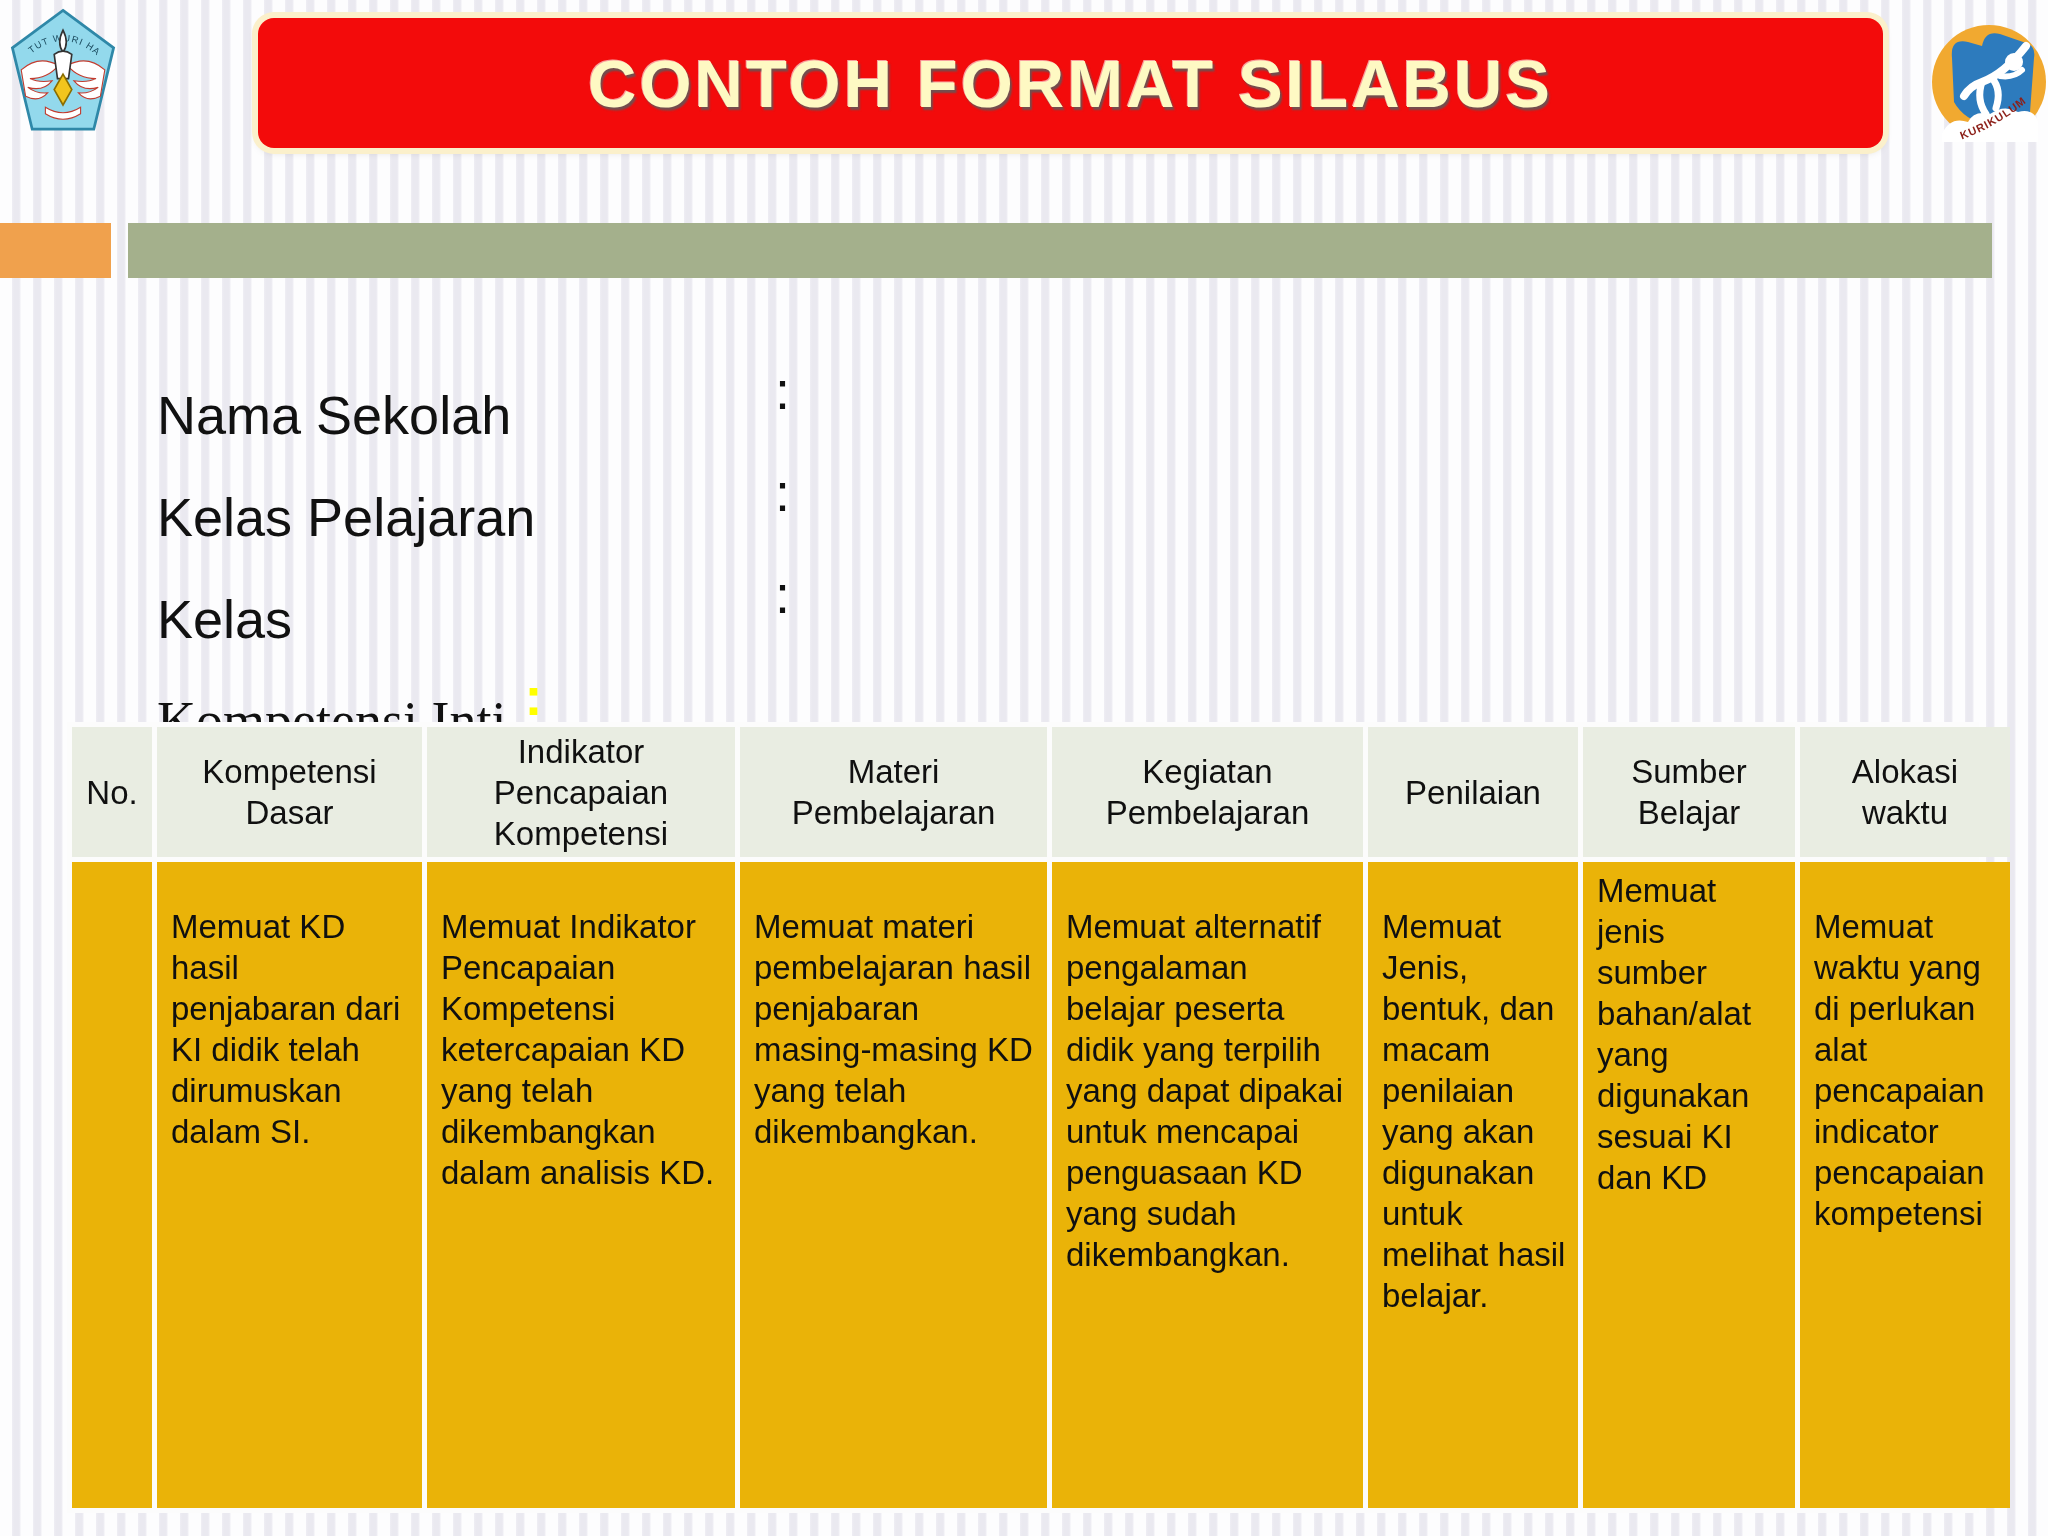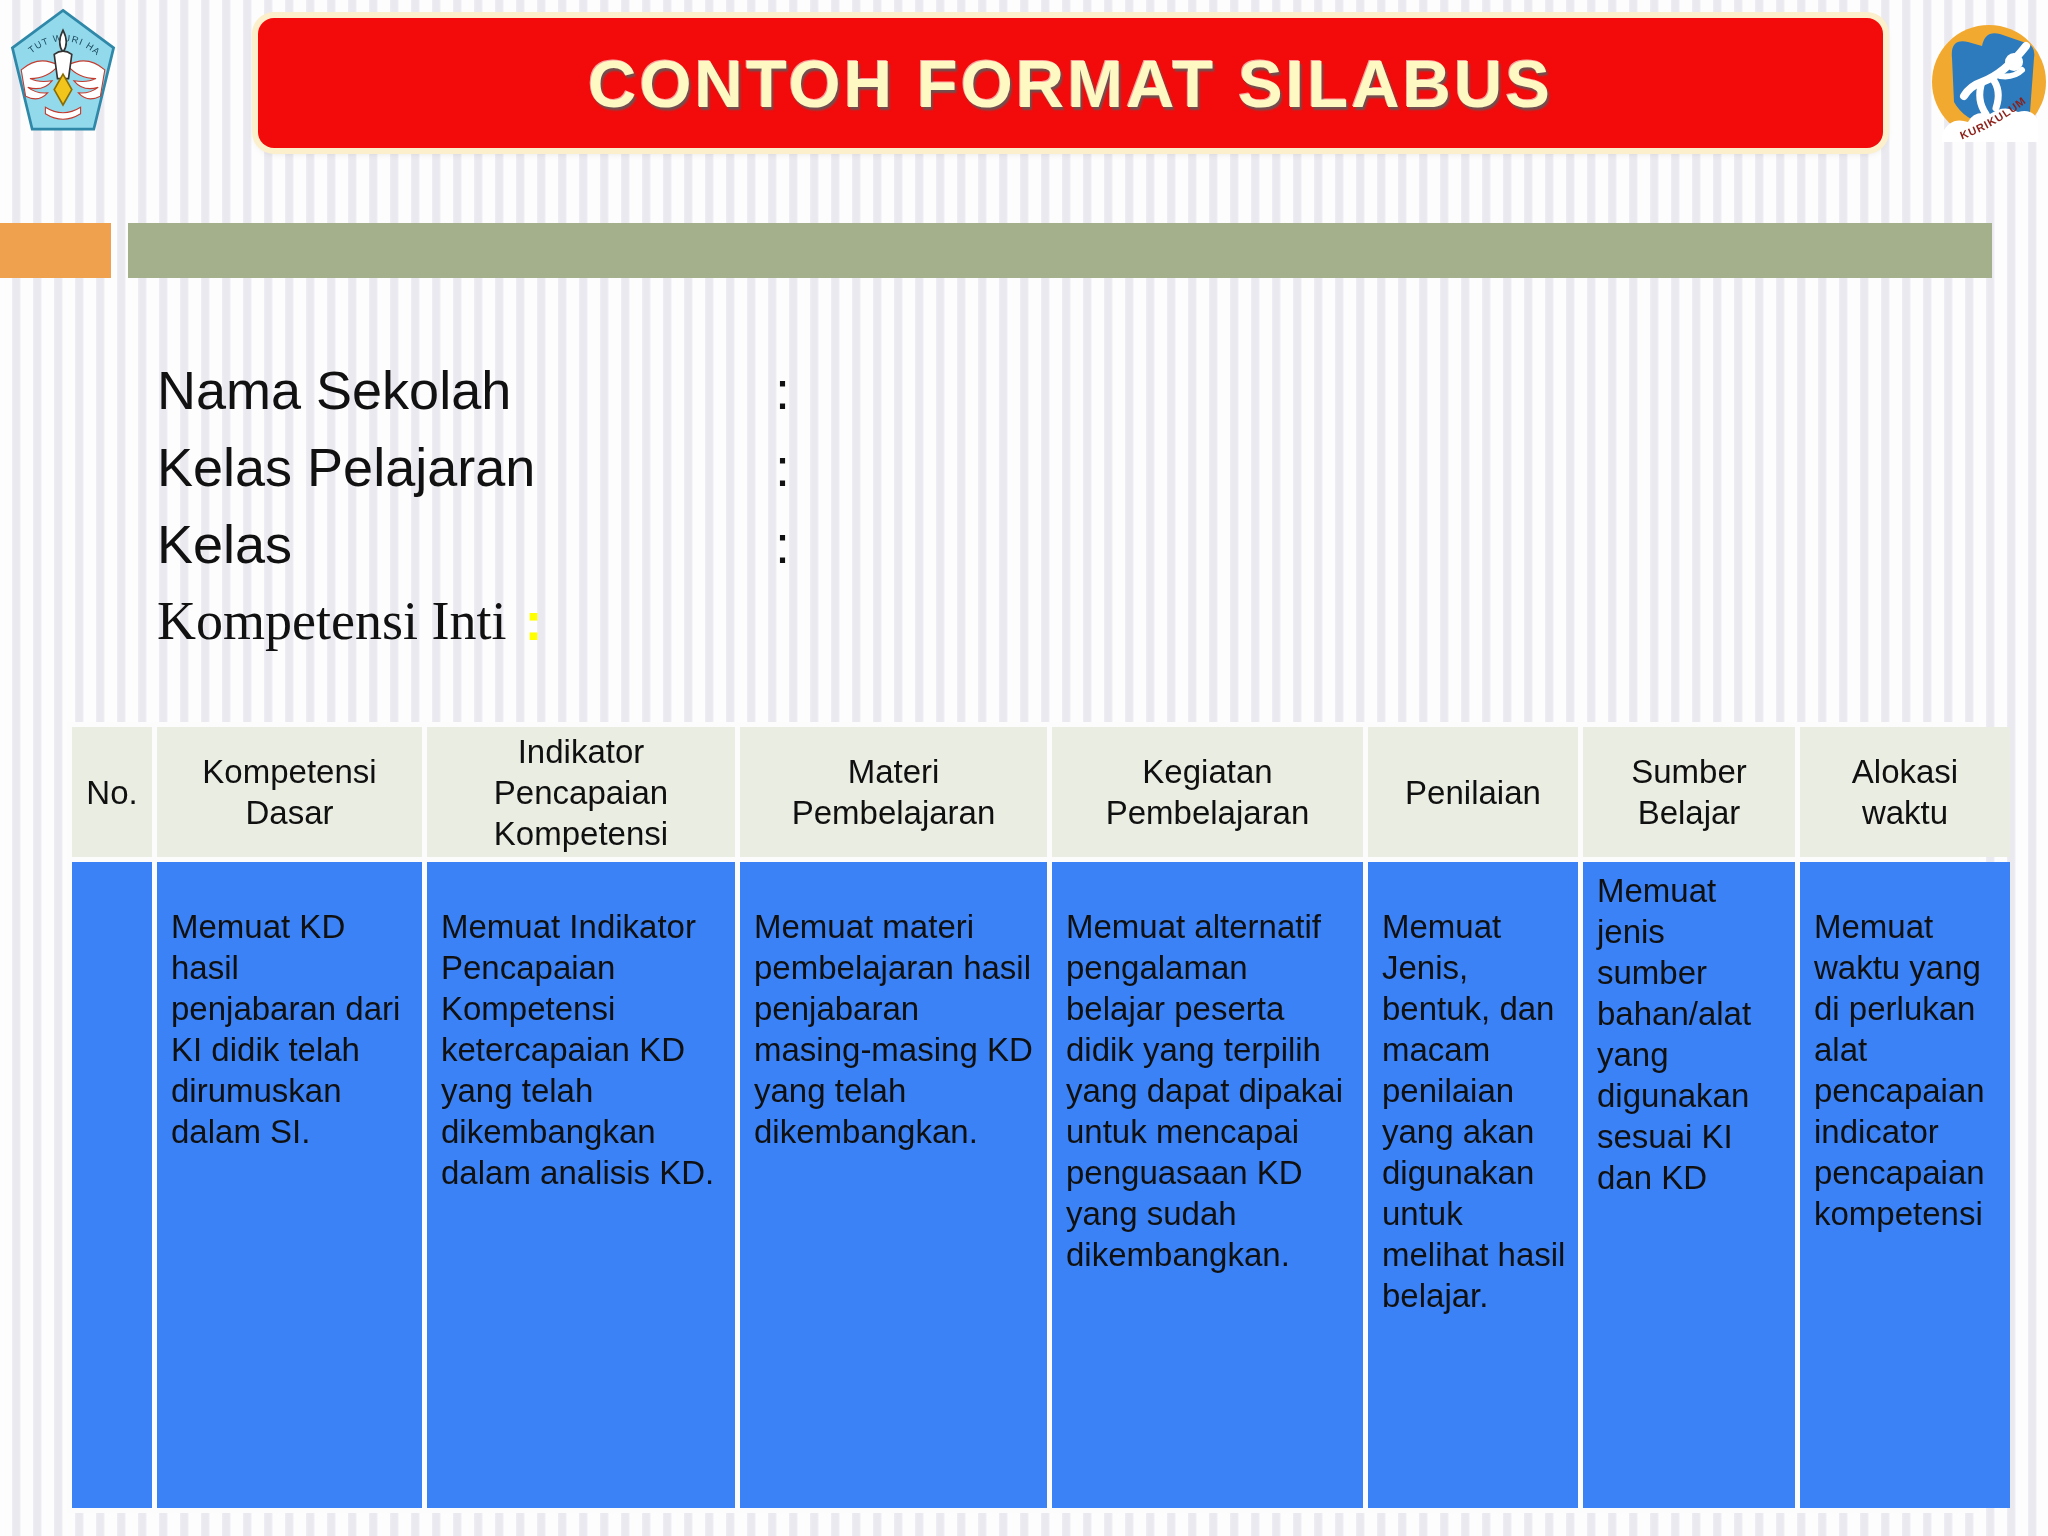--- a/index.html
+++ b/index.html
@@ -26,30 +26,30 @@
     white-space:nowrap;
   }
   .logo-left{position:absolute; left:8px; top:6px; width:110px; height:132px;}
   .logo-right{position:absolute; left:1930px; top:16px; width:118px; height:150px;}
   
   .accent-orange{position:absolute; left:0; top:223px; width:111px; height:55px; background:#f0a14d;}
   .accent-green{position:absolute; left:128px; top:223px; width:1864px; height:55px; background:#a4b08c;}
   
   .form{position:absolute; left:157px; top:352px; font-size:54px; color:#111; line-height:77px;}
   .form .row{display:flex;}
-  .form .lbl{display:inline-block; width:618px;}
+  .form .lbl{display:inline-block; width:618px;margin-top:25px;}
   .form .row.inline .lbl{width:auto; margin-right:18px;font-family:Liberation Serif, serif;}
   .colon{display:inline-block;}
   .colon.yellow{color:#ffff00; font-weight:bold;}
   
   .tbl-wrap{position:absolute; left:67px; top:722px; width:1912px; background:#fcfcfc;}
   table{border-collapse:separate; border-spacing:5px; table-layout:fixed; width:1912px;}
   th,td{font-weight:normal; color:#101010; font-size:33px; line-height:41px;}
   th{background:#e9ede2; height:126px; vertical-align:middle; text-align:center; padding:2px 8px;}
-  td{background:#3b82f6; height:602px; vertical-align:top; text-align:left; padding:44px 12px 0 14px;}
+  td{background:#eab308; height:602px; vertical-align:top; text-align:left; padding:44px 12px 0 14px;}
   td.raised{padding-top:8px;}
   td.no-cell{padding:0;}
 </style>
 </head>
 <body>
 
 <div class="slide">
 
   <div class="logo-left">
     <svg width="110" height="132" viewBox="0 0 100 120">

